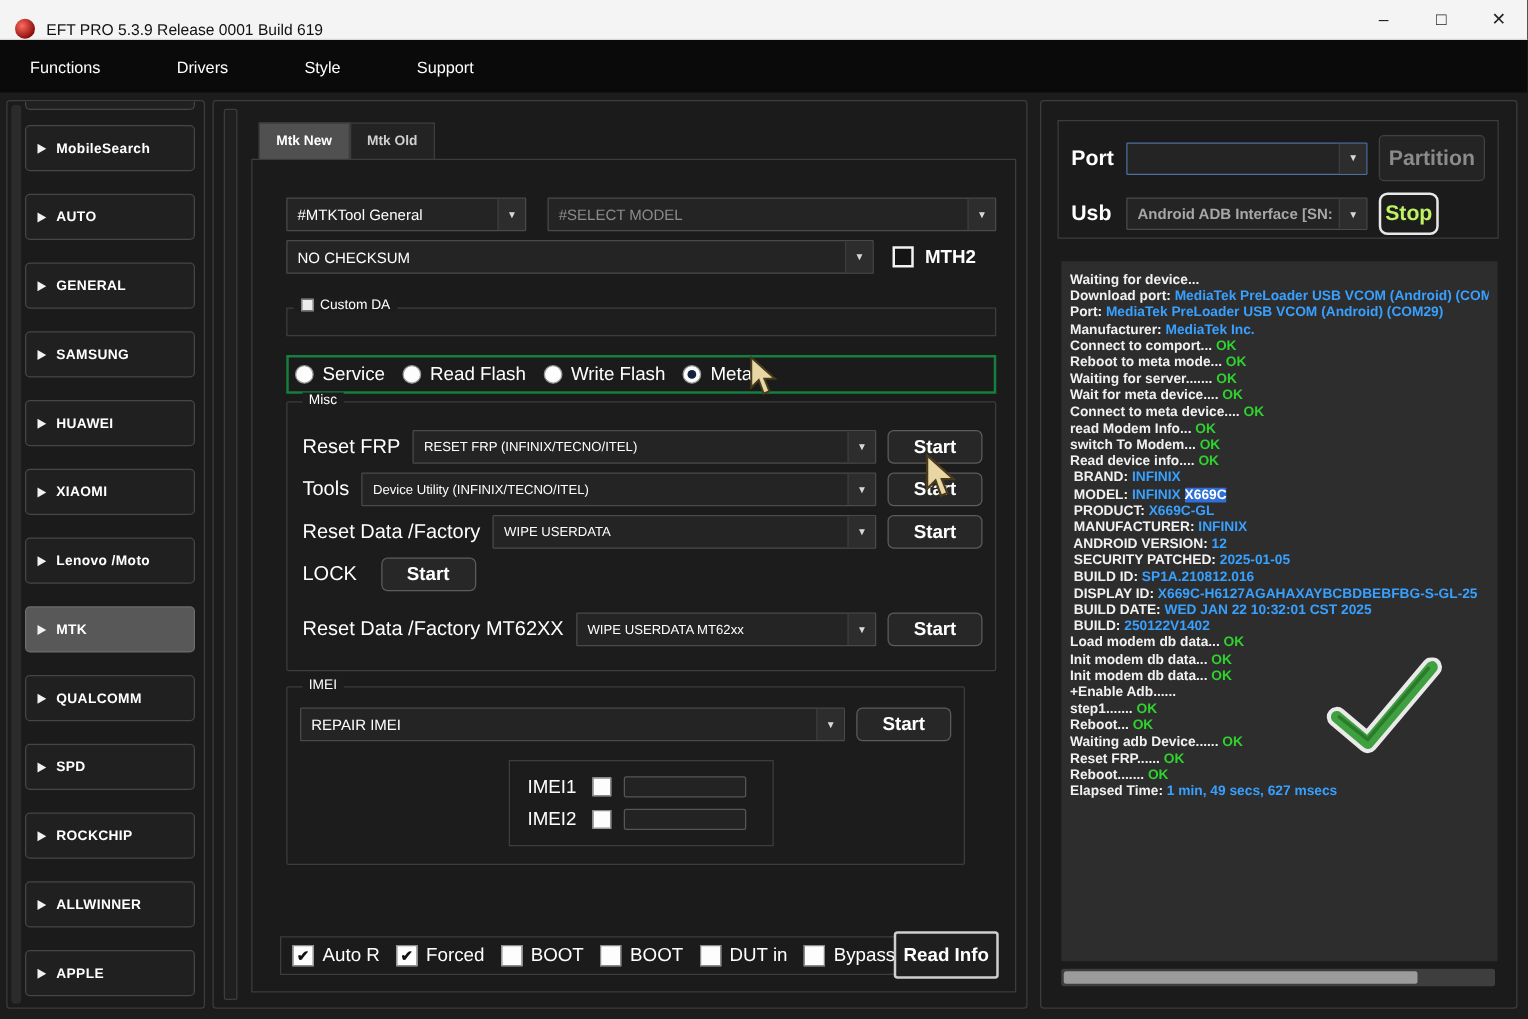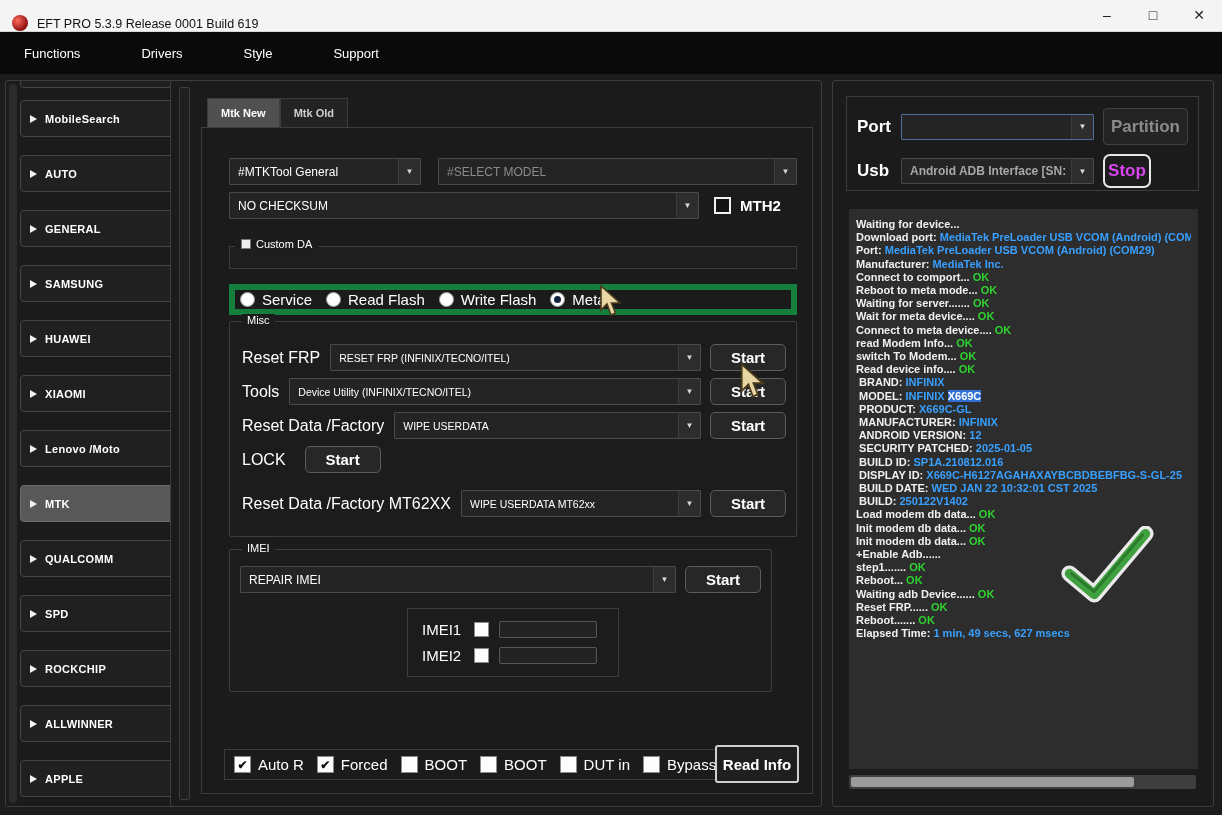--- a/index.html
+++ b/index.html
@@ -12,21 +12,21 @@
   .title-text { font-size:12.5px; color:#111; flex:1; }
   .win-controls { display:flex; height:32px; }
   .wbtn { width:46px; height:32px; display:flex; align-items:center; justify-content:center; font-size:14px; color:#222; }
 
   
   .menubar { height:42px; background:#0a0a0a; display:flex; align-items:center; padding-left:10px;gap:21px; }
   .menu-item { color:#fff; font-size:13px; padding:0 14px; margin-right:12px; }
 
   
   .panel { position:absolute; border:1px solid #3d3d3d; border-radius:3px; background:#1b1b1b; }
-  #sidebar { left:5px; top:80px; width:183px; height:727px; overflow:hidden; }
+  #sidebar { left:5px; top:80px; width:159px; height:727px; overflow:hidden; }
   #center  { left:170px; top:80px; width:652px; height:727px; }
   #right   { left:832px; top:80px; width:382px; height:727px; }
 
   
   .side-scroll { position:absolute; left:3px; top:3px; width:8px; height:719px; background:#2b2b2b; border-radius:3px; }
   .side-list { position:absolute; left:14px; right:7px; top:0; bottom:0; overflow:hidden; }
   .side-partial-top { height:7px; margin-bottom:12px; background:#202020; border:1px solid #454545; border-top:none; border-radius:0 0 4px 4px; }
   .side-btn { height:37px; margin-bottom:18px; background:#202020; border:1px solid #464646; border-radius:4px; display:flex; align-items:center; padding-left:9px; gap:8px; cursor:pointer; }
   .side-btn.selected { background:#585858; border-color:#6c6c6c; }
   .tri { width:0; height:0; border-left:7px solid #f2f2f2; border-top:4.5px solid transparent; border-bottom:4.5px solid transparent; flex:none; }
@@ -53,21 +53,21 @@
   .row2 { display:flex; align-items:center; margin-top:7px; }
   .dd-checksum { width:470px; flex:none; }
   .cb-dark { width:17px; height:17px; background:#141414; border:2px solid #f2f2f2; margin-left:15px; flex:none; cursor:pointer; }
   .mth2 { margin-left:9px; font-size:15px; font-weight:700; }
 
   .custom-da { margin-top:27px; position:relative; border:1px solid #3d3d3d; height:23px; background:#1e1e1e; }
   .cda-legend { position:absolute; top:-9px; left:5px; background:#1c1c1c; padding:0 6px; display:flex; align-items:center; gap:5px; }
   .cb-tiny { width:10px; height:10px; background:#ececec; border:1px solid #777; cursor:pointer; }
   .cda-label { font-size:11px; color:#fff; }
 
-  .mode-box { margin-top:15px; border:6px solid #15803d; height:31px; display:flex; align-items:center; padding-left:5px; }
+  .mode-box { margin-top:15px; border:2px solid #15803d; height:31px; display:flex; align-items:center; padding-left:5px; }
   .mode { display:flex; align-items:center; margin-right:14px; cursor:pointer; }
   .radio { width:15px; height:15px; border-radius:50%; background:#fdfdfd; border:1px solid #9a9a9a; position:relative; flex:none; }
   .radio .dot { position:absolute; inset:3px; border-radius:50%; background:#13233f; }
   .mode-label { margin-left:7px; font-size:15px; color:#fff; }
 
   .fieldset { position:relative; border:1px solid #3d3d3d; border-radius:2px; background:#1c1c1c; }
   .legend { position:absolute; top:-8px; left:12px; background:#1c1c1c; padding:0 5px; font-size:11px; color:#fff; }
   .misc { margin-top:6px; padding:22px 10px 12px 12px; }
   .mrow { display:flex; align-items:center; margin-bottom:7px; }
   .mrow.gap { margin-top:17px; }
@@ -90,21 +90,21 @@
   .read-info { position:absolute; right:-2px; top:-5px; width:84px; height:38px; background:#1f1f1f; border:2px solid #cfcfcf; border-radius:3px; color:#fff; font-weight:700; font-size:15px; display:flex; align-items:center; justify-content:center; cursor:pointer; }
 
   
   .conn-box { position:absolute; left:13px; top:15px; width:353px; height:95px; border:1px solid #3d3d3d; padding:11px 0 0 10px; }
   .crow { display:flex; align-items:center; margin-bottom:9px; }
   .plabel { font-weight:700; font-size:17px; width:44px; color:#fff; flex:none; }
   .dd-port { width:193px; flex:none; height:26px; border-color:#4e6e9e; }
   .dd-usb { width:193px; flex:none; height:26px; }
   .dd-usb .dd-text { font-size:12px; font-weight:600; color:#a7a7a7; }
   .partition-btn { margin-left:9px; width:85px; height:37px; color:#8b8b8b; background:#242424; border:1px solid #414141; border-radius:4px; font-weight:700; font-size:17px; display:flex; align-items:center; justify-content:center; cursor:pointer; }
-  .stop-btn { margin-left:9px; width:48px; height:34px; border:2px solid #e8e8e8; border-radius:7px; background:#1c1c1c; color:#d946ef; font-weight:700; font-size:17px; display:flex; align-items:center; justify-content:center; cursor:pointer; }
+  .stop-btn { margin-left:9px; width:48px; height:34px; border:2px solid #e8e8e8; border-radius:7px; background:#1c1c1c; color:#bef264; font-weight:700; font-size:17px; display:flex; align-items:center; justify-content:center; cursor:pointer; }
 
   .log { position:absolute; left:16px; top:128px; width:349px; height:560px; background:#2d2d2d; padding:9px 7px; overflow:hidden; font-weight:600; }
   .logline { white-space:pre; overflow:hidden; font-size:11px; line-height:13.2px; color:#f1f1f1; }
   .lt.b { font-weight:800; }
   .lv.info { color:#38a0ff; }
   .lv.ok { color:#2fd32f; }
   .lv.hl { background:#2f6fd6; color:#fff; }
 
   .big-check { position:absolute; right:58px; top:445px; }
   .hscroll { position:absolute; left:16px; right:17px; bottom:17px; height:14px; background:#3e3e3e; border-radius:2px; }

